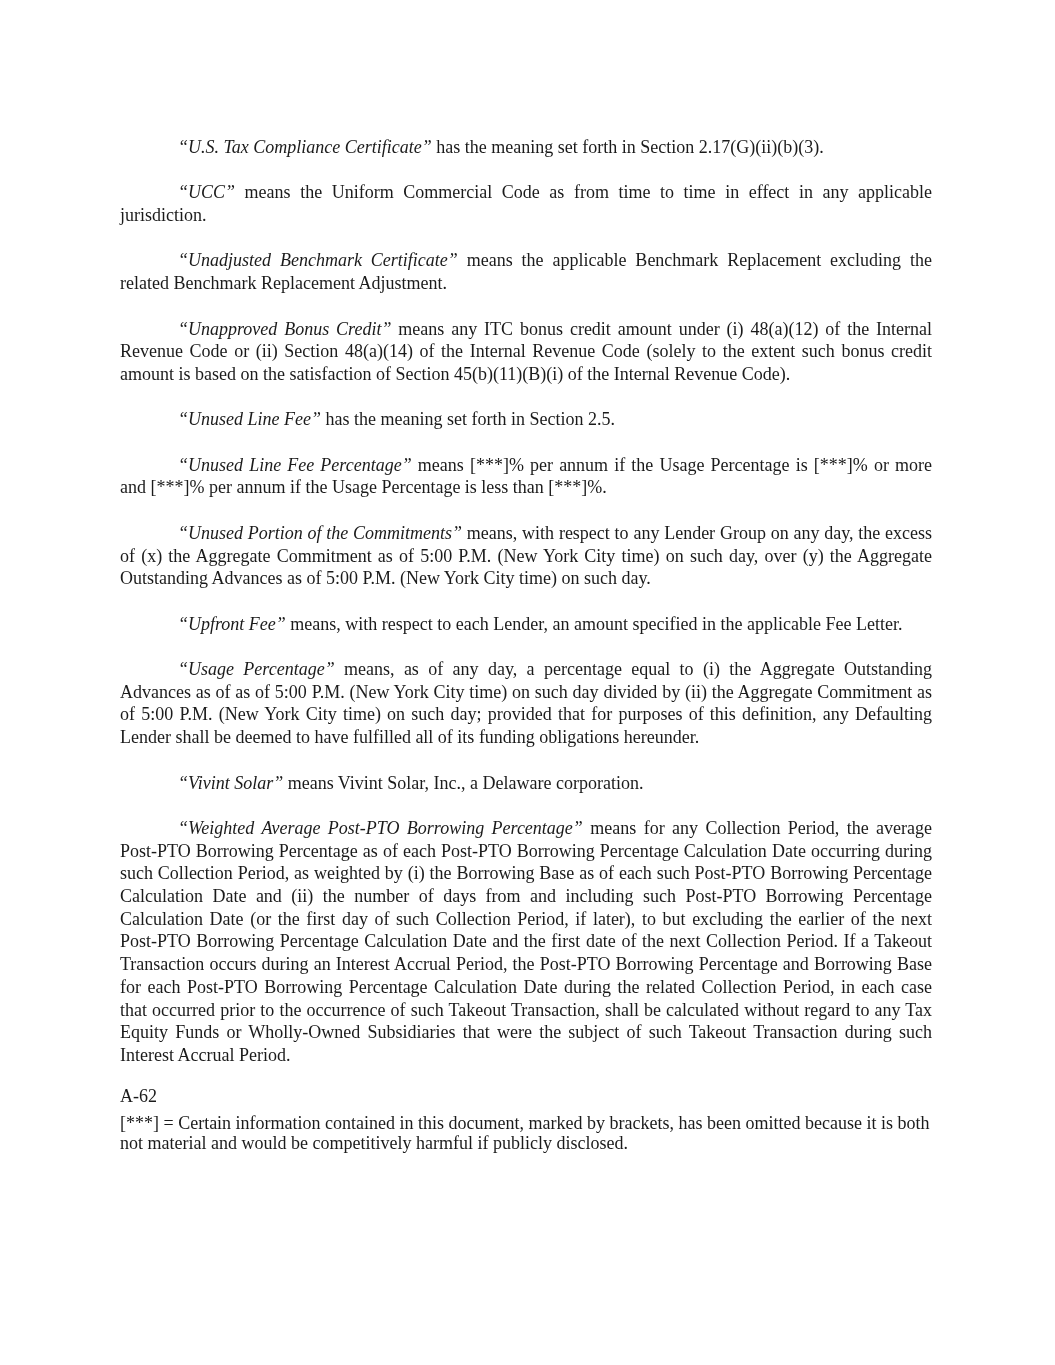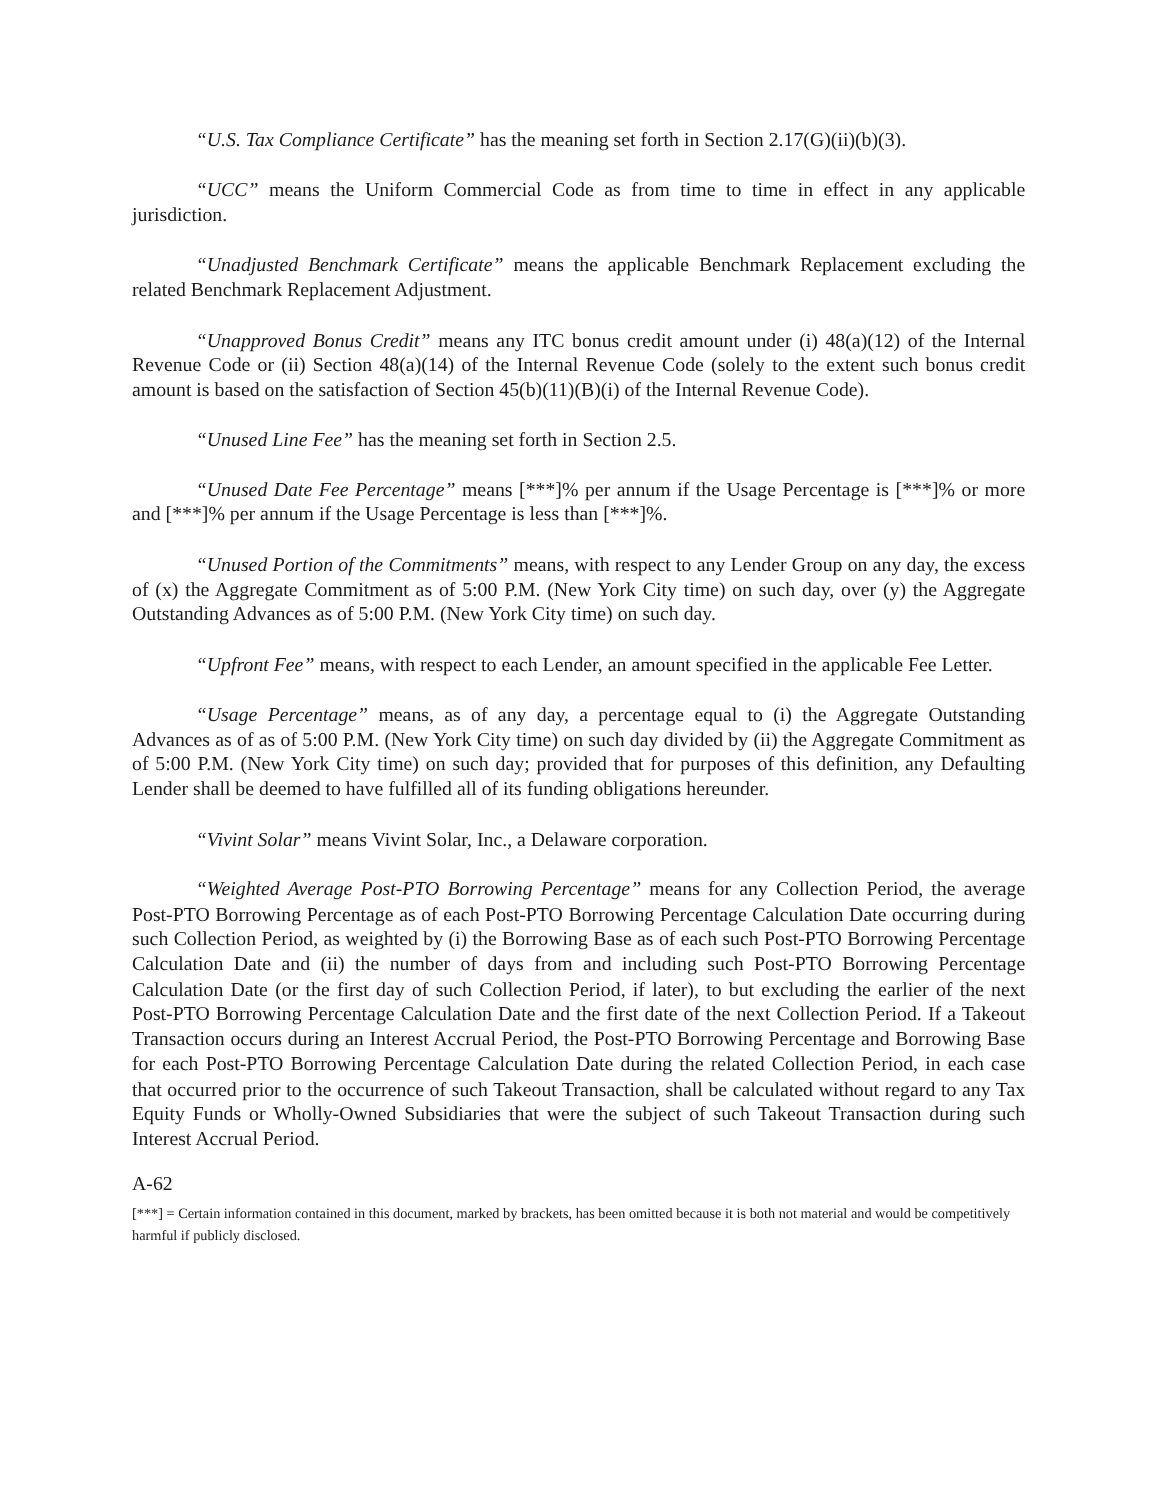--- a/index.html
+++ b/index.html
@@ -14,21 +14,21 @@
     overflow: hidden;
   }
   .sheet {
     position: absolute;
     inset: 0;
     background: #ffffff;
   }
   .textblock {
     position: absolute;
     left: 120px;
-    top: 116px;
+    top: 136px;
     width: 812px;
     font-family: "Liberation Serif", "DejaVu Serif", serif;
     font-size: 18px;
     line-height: 22.7px;
     color: #1b1b1b;
   }
   p.def {
     margin: 0 0 22.7px 0;
     text-align: justify;
     text-indent: 58px;
@@ -36,21 +36,21 @@
   p.def.last {
     margin-bottom: 18px;
   }
   .term {
     font-style: italic;
   }
   .page-number {
     margin: 0 0 6px 0;
   }
   .footnote {
-    font-size: 13px;
+    font-size: 18px;
     line-height: 20px;
     text-align: left;
   }
 </style>
 </head>
 <body>
 
 <div class="sheet">
   <div class="textblock">
 
@@ -58,21 +58,21 @@
 
     <p class="def"><i class="term">“UCC”</i><span> means the Uniform Commercial Code as from time to time in effect in any applicable jurisdiction.</span></p>
 
     <p class="def"><i class="term">“Unadjusted Benchmark Certificate”</i><span> means the applicable Benchmark Replacement excluding the related Benchmark Replacement Adjustment.</span></p>
 
     <p class="def"><i class="term">“Unapproved Bonus Credit”</i><span> means any ITC bonus credit amount under (i) 48(a)(12) of the Internal Revenue Code or (ii) Section 48(a)(14) of the Internal Revenue Code (solely to the extent such bonus credit amount is based on the satisfaction of Section 45(b)(11)(B)(i) of the Internal Revenue Code).</span></p>
 
 
     <p class="def"><i class="term">“Unused Line Fee”</i><span> has the meaning set forth in Section 2.5.</span></p>
 
-    <p class="def"><i class="term">“Unused Date Fee Percentage”</i><span> means [***]% per annum if the Usage Percentage is [***]% or more and [***]% per annum if the Usage Percentage is less than [***]%.</span></p>
+    <p class="def"><i class="term">“Unused Line Fee Percentage”</i><span> means [***]% per annum if the Usage Percentage is [***]% or more and [***]% per annum if the Usage Percentage is less than [***]%.</span></p>
 
     <p class="def"><i class="term">“Unused Portion of the Commitments”</i><span> means, with respect to any Lender Group on any day, the excess of (x) the Aggregate Commitment as of 5:00 P.M. (New York City time) on such day, over (y) the Aggregate Outstanding Advances as of 5:00 P.M. (New York City time) on such day.</span></p>
 
     <p class="def"><i class="term">“Upfront Fee”</i><span> means, with respect to each Lender, an amount specified in the applicable Fee Letter.</span></p>
 
     <p class="def"><i class="term">“Usage Percentage”</i><span> means, as of any day, a percentage equal to (i) the Aggregate Outstanding Advances as of as of 5:00 P.M. (New York City time) on such day divided by (ii) the Aggregate Commitment as of 5:00 P.M. (New York City time) on such day; provided that for purposes of this definition, any Defaulting Lender shall be deemed to have fulfilled all of its funding obligations hereunder.</span></p>
 
     <p class="def"><i class="term">“Vivint Solar”</i><span> means Vivint Solar, Inc., a Delaware corporation.</span></p>
 
     <p class="def last"><i class="term">“Weighted Average Post-PTO Borrowing Percentage”</i><span> means for any Collection Period, the average Post-PTO Borrowing Percentage as of each Post-PTO Borrowing Percentage Calculation Date occurring during such Collection Period, as weighted by (i) the Borrowing Base as of each such Post-PTO Borrowing Percentage Calculation Date and (ii) the number of days from and including such Post-PTO Borrowing Percentage Calculation Date (or the first day of such Collection Period, if later), to but excluding the earlier of the next Post-PTO Borrowing Percentage Calculation Date and the first date of the next Collection Period.  If a Takeout Transaction occurs during an Interest Accrual Period, the Post-PTO Borrowing Percentage and Borrowing Base for each Post-PTO Borrowing Percentage Calculation Date during the related Collection Period, in each case that occurred prior to the occurrence of such Takeout Transaction, shall be calculated without regard to any Tax Equity Funds or Wholly-Owned Subsidiaries that were the subject of such Takeout Transaction during such Interest Accrual Period.</span></p>

